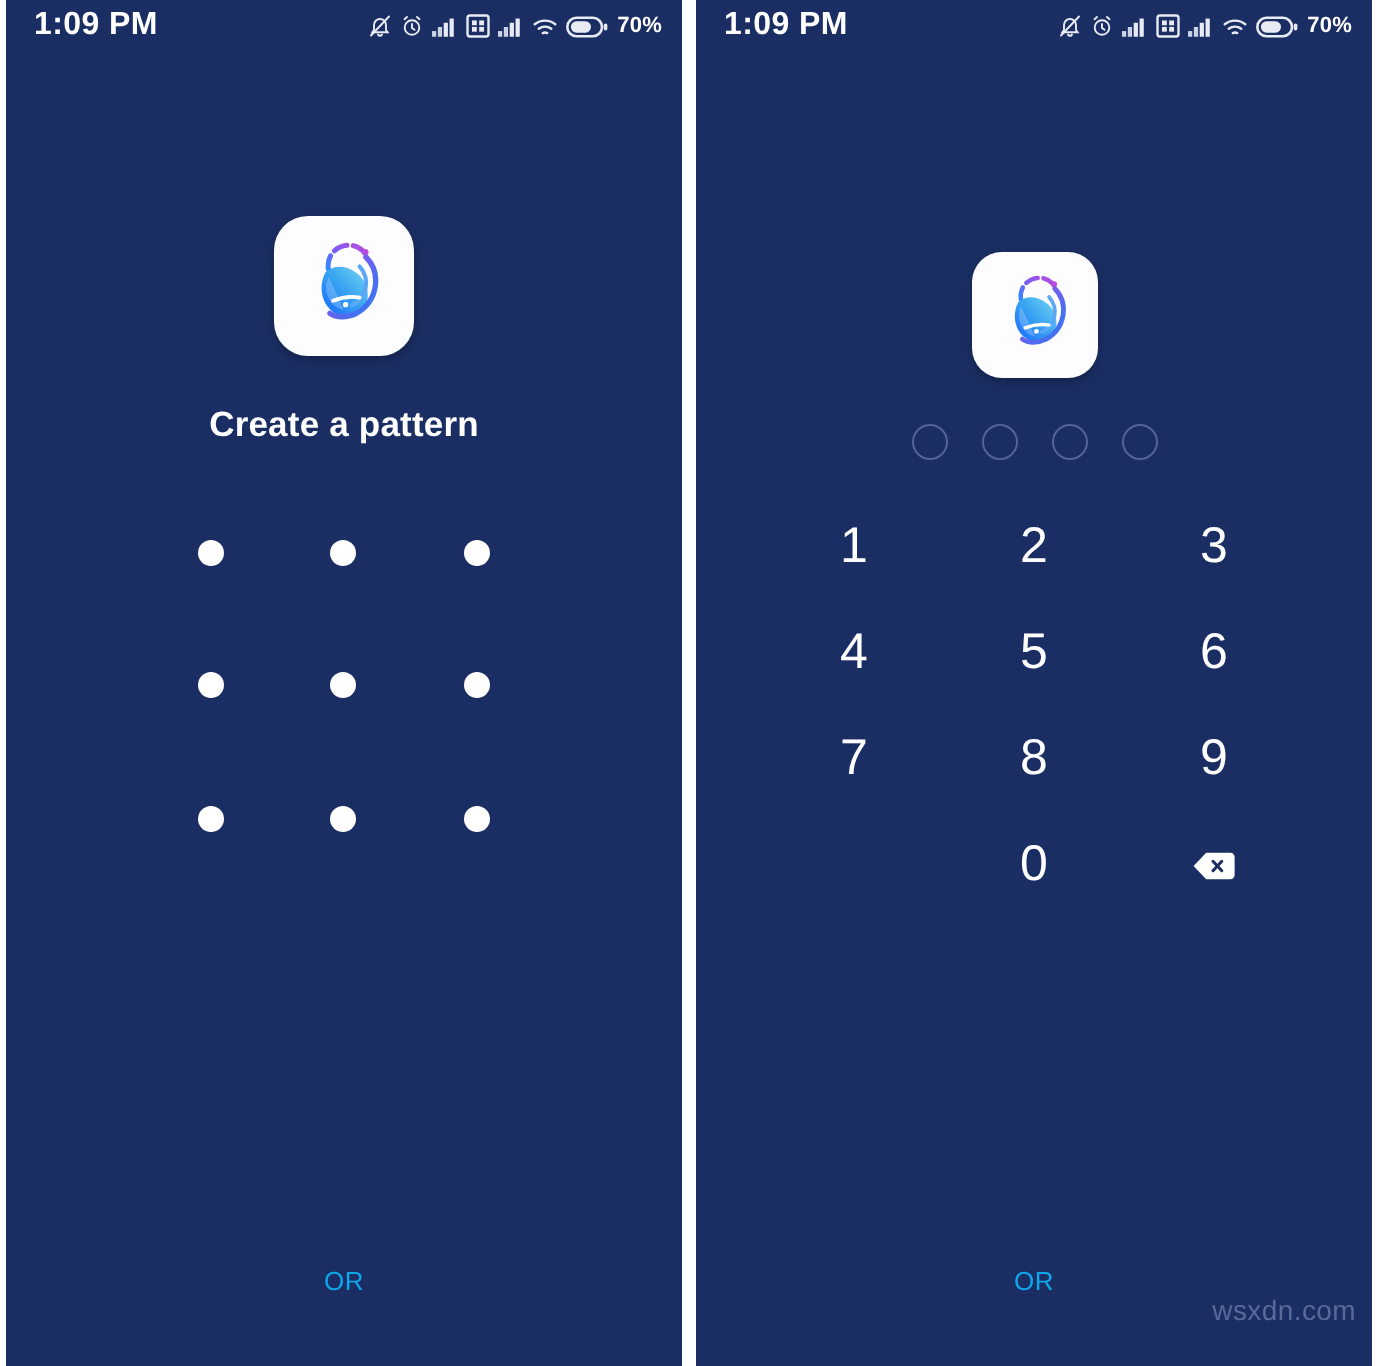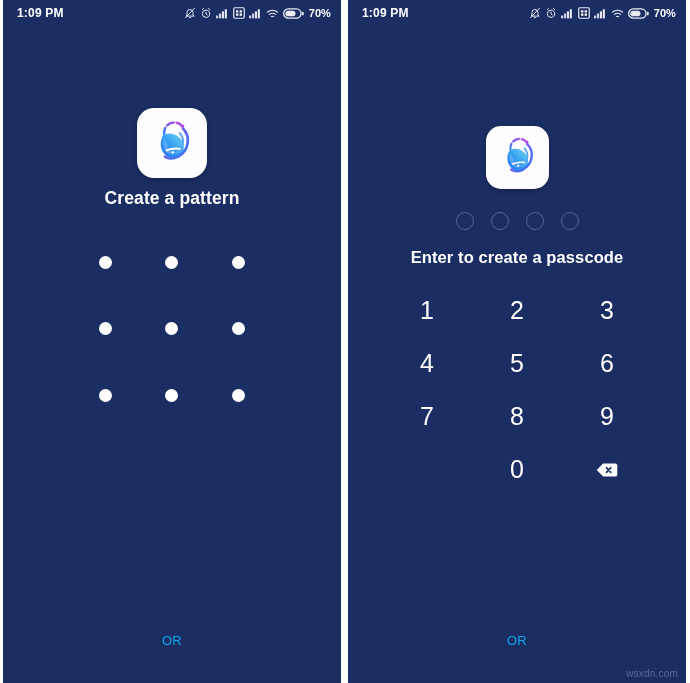--- a/index.html
+++ b/index.html
@@ -27,21 +27,21 @@
   
   .statusbar {
     position: relative;
     height: 26px;
     display: flex;
     align-items: center;
     padding: 0 10px 0 14px;
     color: #ffffff;
   }
   .clock {
-    font-size: 12px;
+    font-size: 16px;
     font-weight: bold;
     letter-spacing: .2px;
     white-space: nowrap;
   }
   .status-icons {
     margin-left: auto;
     display: flex;
     align-items: center;
     gap: 4px;
   }
@@ -152,22 +152,22 @@
     font-size: 14.5px;
     text-decoration: underline;
     text-underline-offset: 2.5px;
     letter-spacing: .1px;
     display: inline-block;
   }
 
   .watermark {
     position: absolute;
     right: 8px;
-    bottom: 4px;
-    font-size: 10px;
+    bottom: 20px;
+    font-size: 14px;
     color: #5a6898;
     letter-spacing: .2px;
   }
 </style>
 </head>
 <body>
 
 <div class="canvas">
 
   <div class="phone left">
@@ -273,21 +273,21 @@
 
             <path d="M42 22 C49 30 47 42 37 47" fill="none" stroke="#5aa8f5" stroke-width="2.6" stroke-linecap="round"></path>
 
             <path d="M25 44 C30 42 36 41 42 42" fill="none" stroke="#ffffff" stroke-width="2.4" stroke-linecap="round"></path>
             <circle cx="33" cy="46.5" r="1.7" fill="#ffffff"></circle>
           </svg>
         </span>
       </div>
     </div>
 
-    <div class="heading" style="margin-top:10px;">Create a pattern</div>
+    <div class="heading" style="margin-top:24px;">Create a pattern</div>
 
     <div class="pattern-grid" style="margin-top:20px;">
       <div class="pattern-cell">
           <span class="pattern-dot"></span>
         </div>
       <div class="pattern-cell">
           <span class="pattern-dot"></span>
         </div>
       <div class="pattern-cell">
           <span class="pattern-dot"></span>
@@ -421,21 +421,20 @@
       </div>
     </div>
 
     <div class="pass-dots" style="margin-top:23px;">
       <span class="pass-dot"></span>
       <span class="pass-dot"></span>
       <span class="pass-dot"></span>
       <span class="pass-dot"></span>
     </div>
 
-    <div class="heading small" style="margin-top:18px;">Enter to create a passcode</div>
 
     <div class="keypad" style="margin-top:17px;">
       <div class="key">1</div>
       <div class="key">2</div>
       <div class="key">3</div>
       <div class="key">4</div>
       <div class="key">5</div>
       <div class="key">6</div>
       <div class="key">7</div>
       <div class="key">8</div>

